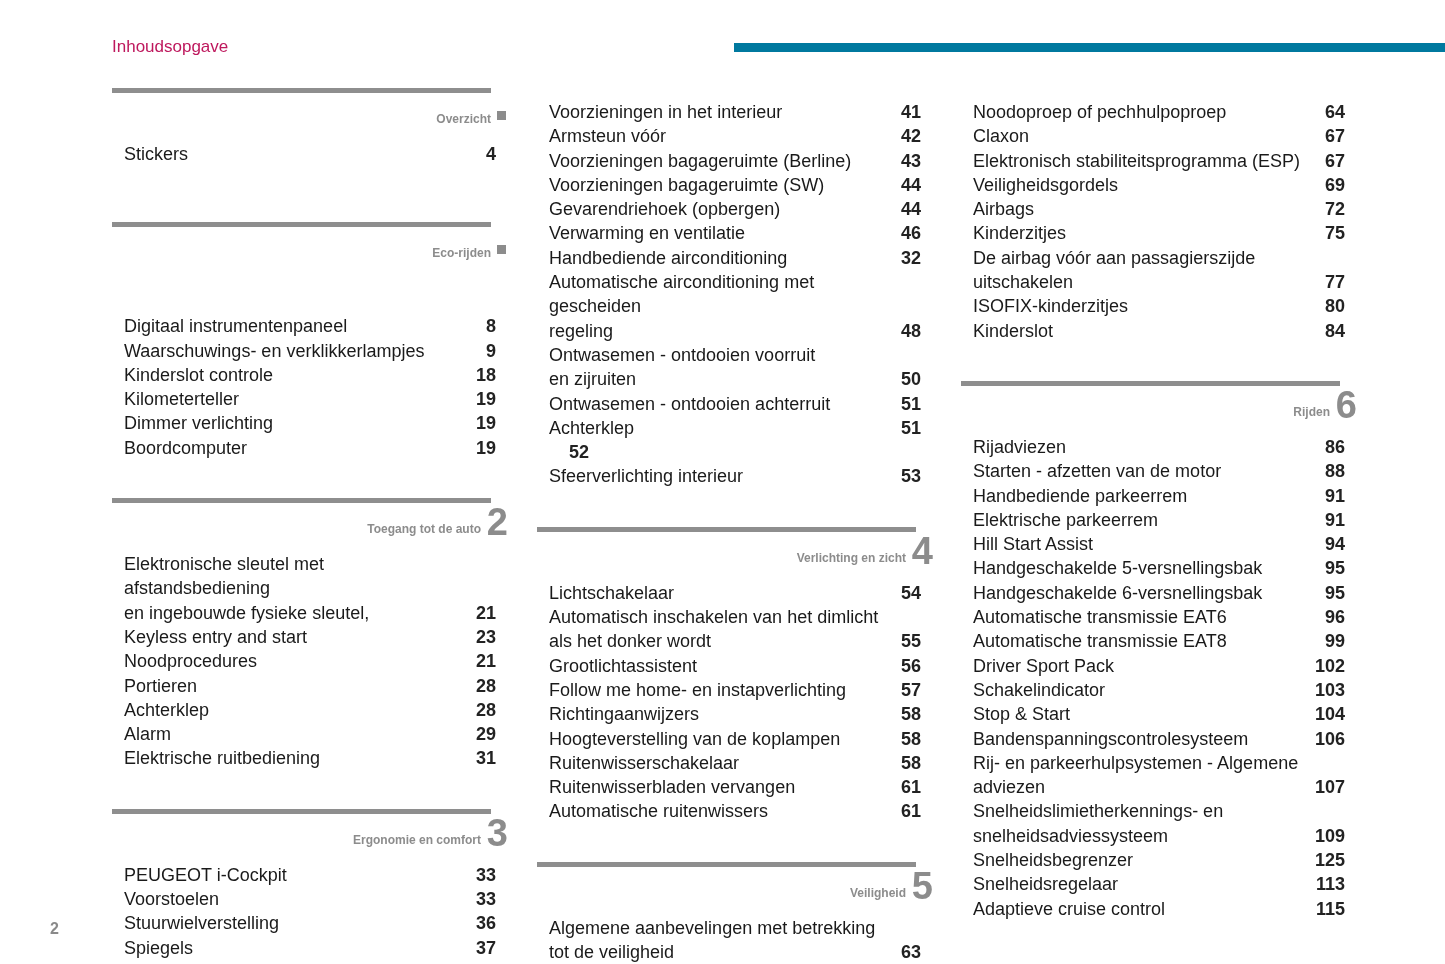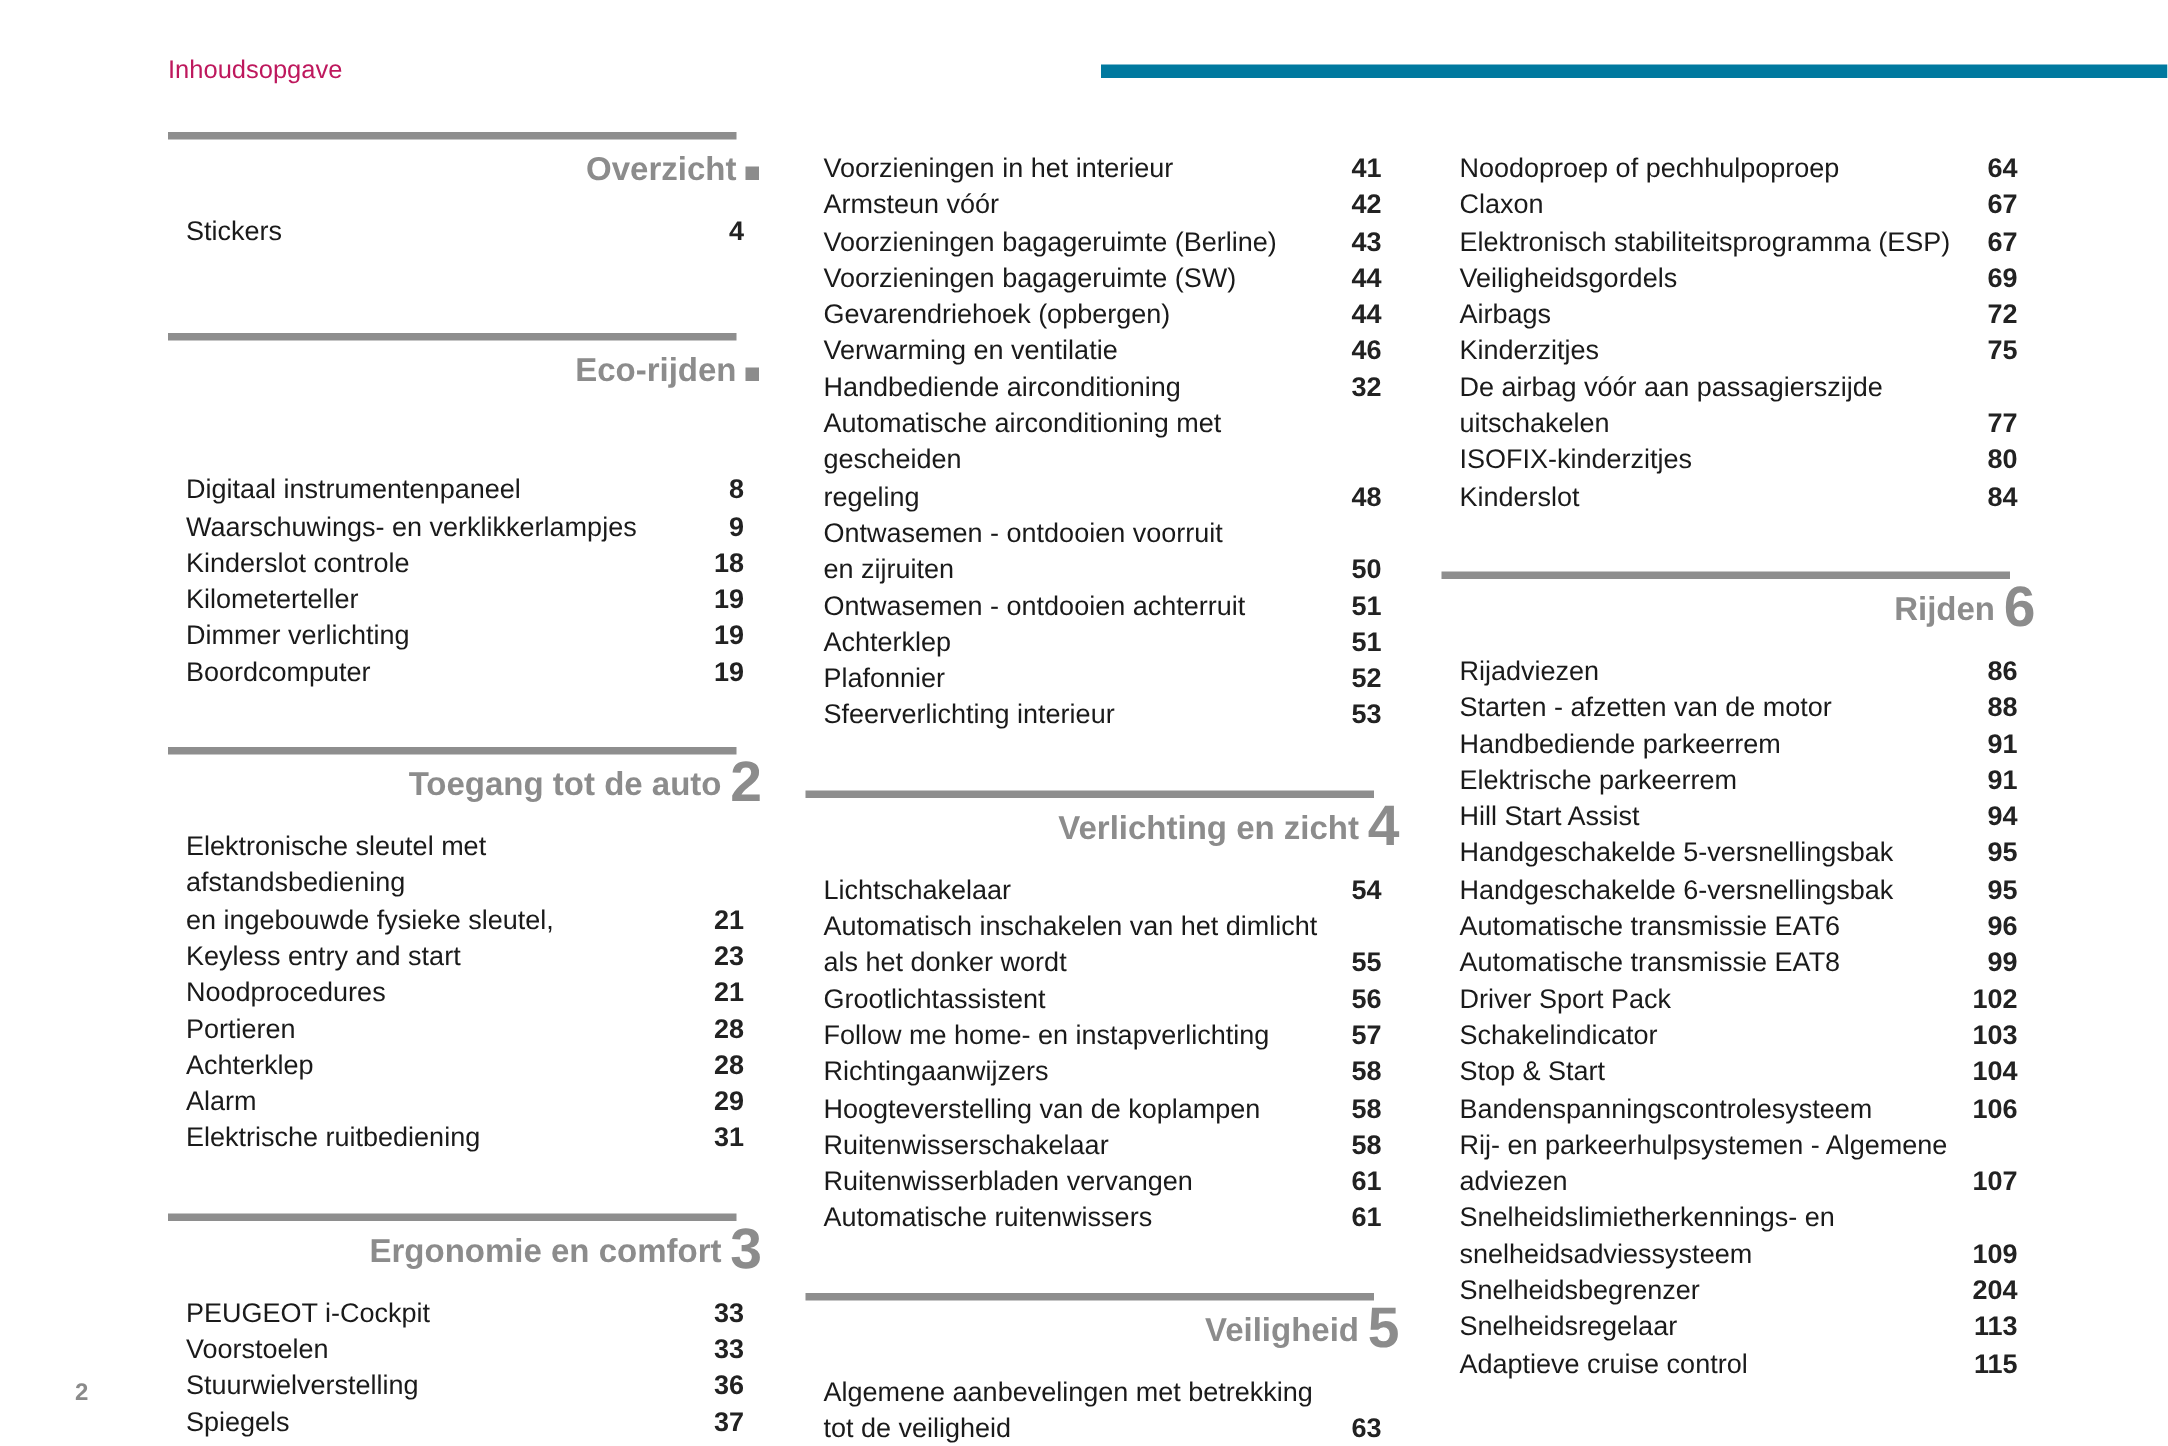--- a/index.html
+++ b/index.html
@@ -27,21 +27,21 @@
   .section { position: relative; }
   .section-head {
     position: relative; height: 42px; margin-bottom: 0;
   }
   .section-head .rule {
     position: absolute; left: 0; right: 17px; top: 0; height: 5px;
     background: #8e8e8e;
   }
   .section-head .title {
     position: absolute; right: 27px; bottom: 4px;
-    font-size: 22px; font-weight: bold; color: #8c8c8c; white-space: nowrap;
+    font-size: 12px; font-weight: bold; color: #8c8c8c; white-space: nowrap;
   }
   .section-head .num {
     position: absolute; right: 0; bottom: -1px;
     font-size: 38px; font-weight: bold; color: #8c8c8c; line-height: 38px;
   }
   .section-head .square {
     position: absolute; right: 2px; bottom: 10px; width: 9px; height: 9px;
     background: #8c8c8c;
   }
   .section-head.small .title { right: 17px; }
@@ -234,21 +234,20 @@
         </li>
         <li class="entry">
           <span class="label">Ontwasemen - ontdooien achterruit</span>
           <span class="page">51</span>
         </li>
         <li class="entry">
           <span class="label">Achterklep</span>
           <span class="page">51</span>
         </li>
         <li class="entry">
-          <span class="label">Plafonnier</span>
           <span class="page">52</span>
         </li>
         <li class="entry">
           <span class="label">Sfeerverlichting interieur</span>
           <span class="page">53</span>
         </li>
       </ul>
     </div>
     <div class="gap-m"></div>
     <div class="section">
@@ -424,21 +423,21 @@
 adviezen</span>
           <span class="page">107</span>
         </li>
         <li class="entry">
           <span class="label">Snelheidslimietherkennings- en
 snelheidsadviessysteem</span>
           <span class="page">109</span>
         </li>
         <li class="entry">
           <span class="label">Snelheidsbegrenzer</span>
-          <span class="page">204</span>
+          <span class="page">125</span>
         </li>
         <li class="entry">
           <span class="label">Snelheidsregelaar</span>
           <span class="page">113</span>
         </li>
         <li class="entry">
           <span class="label">Adaptieve cruise control</span>
           <span class="page">115</span>
         </li>
       </ul>

